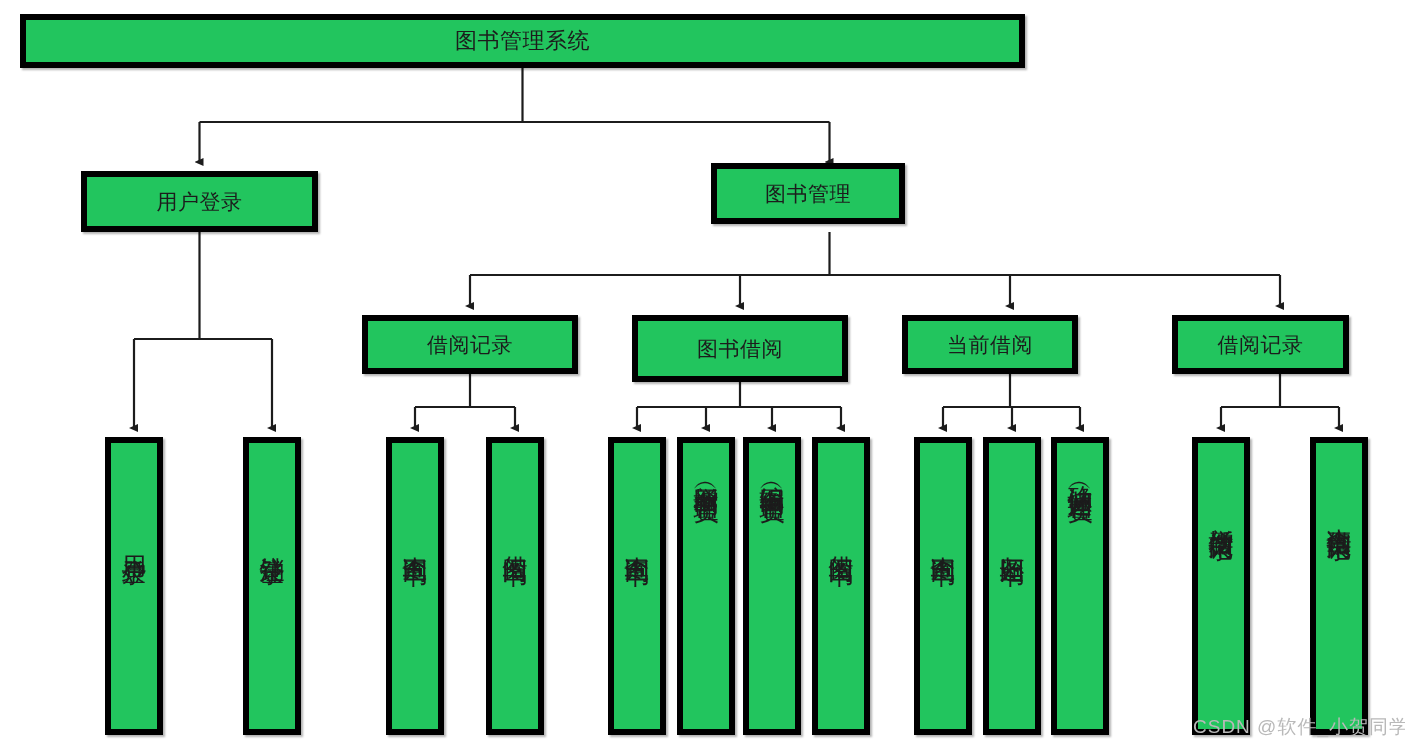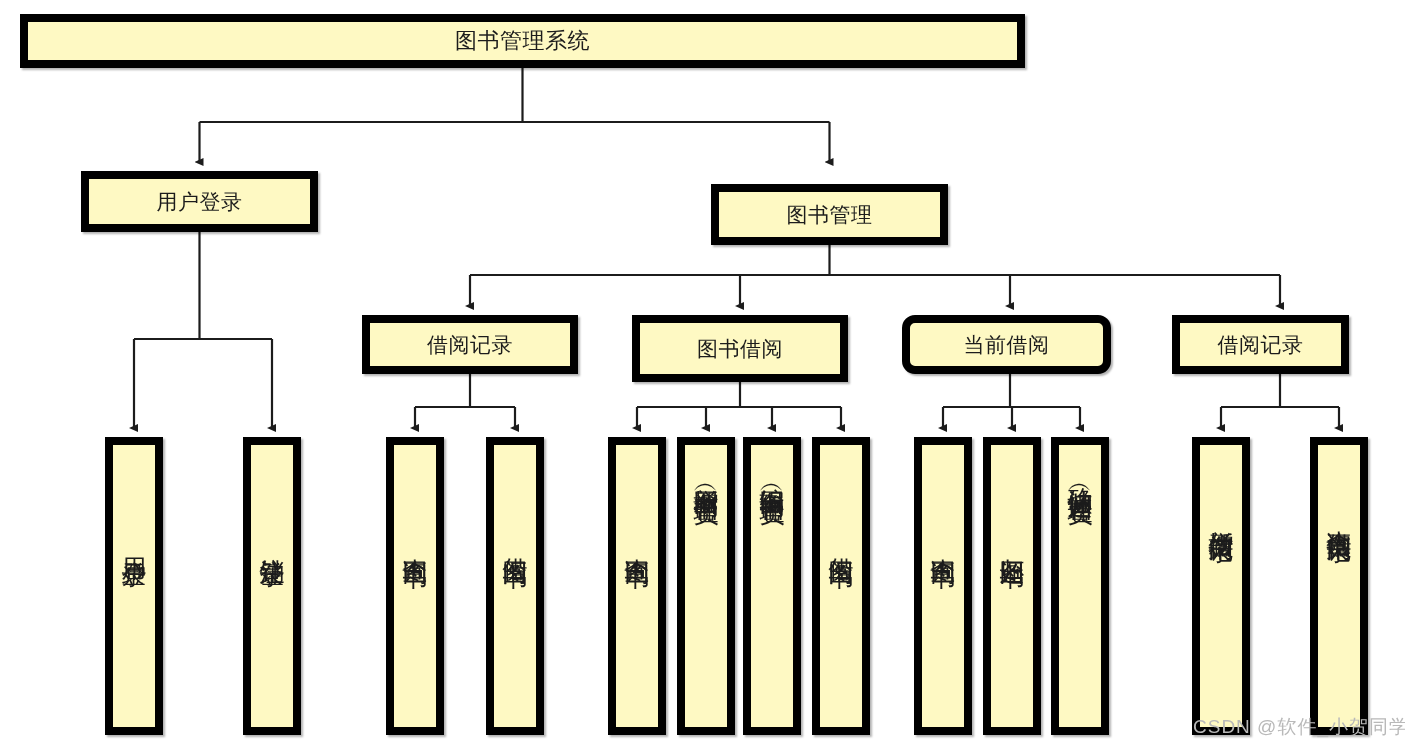--- a/index.html
+++ b/index.html
@@ -21,22 +21,22 @@
     position: absolute;
     left: 0;
     top: 0;
     width: 1405px;
     height: 747px;
     pointer-events: none;
   }
   .node {
     position: absolute;
     box-sizing: border-box;
-    border: 8px solid #000000;
-    background: #fef9c3;
+    border: 6px solid #000000;
+    background: #22c55e;
     display: flex;
     align-items: center;
     justify-content: center;
     box-shadow: 2px 2px 2px rgba(0,0,0,0.30);
     text-align: center;
   }
   .node .label {
     color: #1c1c1c;
     letter-spacing: 0.5px;
     white-space: nowrap;
@@ -110,31 +110,31 @@
       </g>
   </svg>
 
   <div class="node root horiz" style="left: 20px; top: 14px; width: 1005px; height: 54px;">
     <span class="label">图书管理系统</span>
   </div>
 
   <div class="node horiz" style="left: 81px; top: 171px; width: 237px; height: 61px;">
     <span class="label">用户登录</span>
   </div>
-  <div class="node horiz" style="left: 711px; top: 184px; width: 237px; height: 61px;">
+  <div class="node horiz" style="left: 711px; top: 163px; width: 194px; height: 61px;">
     <span class="label">图书管理</span>
   </div>
 
   <div class="node horiz" style="left: 362px; top: 315px; width: 216px; height: 59px;">
     <span class="label">借阅记录</span>
   </div>
   <div class="node horiz" style="left: 632px; top: 315px; width: 216px; height: 67px;">
     <span class="label">图书借阅</span>
   </div>
-  <div class="node horiz" style="left: 902px; top: 315px; width: 209px; height: 59px; border-radius: 13px;">
+  <div class="node horiz" style="left: 902px; top: 315px; width: 176px; height: 59px;">
     <span class="label">当前借阅</span>
   </div>
   <div class="node horiz" style="left: 1172px; top: 315px; width: 177px; height: 59px;">
     <span class="label">借阅记录</span>
   </div>
 
   <div class="node vert" style="left: 105px; top: 437px; width: 58px; height: 298px; padding-top: 93px;">
     <span class="label">用户登录</span>
   </div>
   <div class="node vert" style="left: 243px; top: 437px; width: 58px; height: 298px; padding-top: 93px;">

